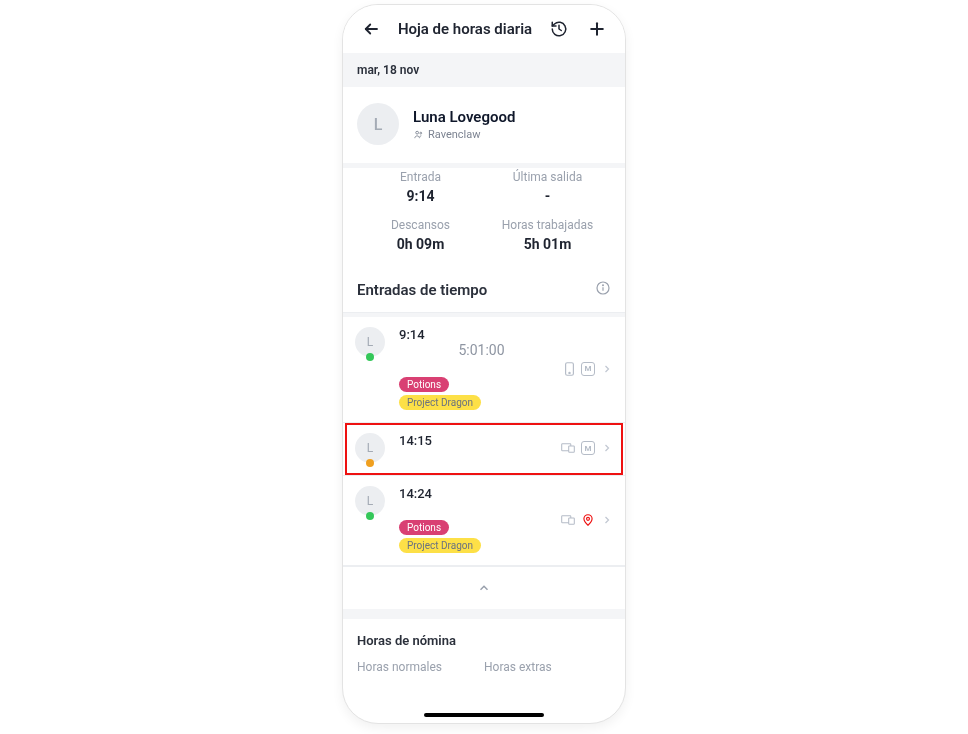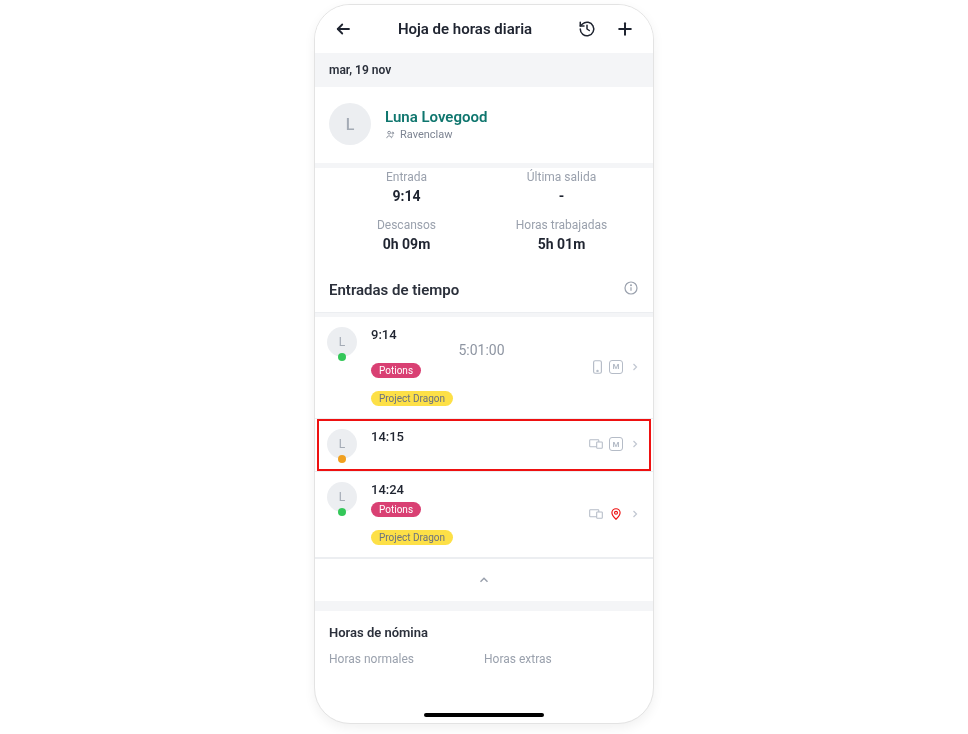--- a/index.html
+++ b/index.html
@@ -7,21 +7,21 @@
     font-family: -apple-system, BlinkMacSystemFont, "Segoe UI", Roboto, Helvetica, Arial, sans-serif;
     background: #fff;
     display: flex;
     justify-content: center;
     align-items: flex-start;
     padding-top: 0;
     width: 968px;
     height: 734px;
   }
   .phone {
-    width: 340px;
+    width: 284px;
     height: 720px;
     border: 1px solid #e3e3e3;
     border-radius: 36px;
     box-shadow: 0 4px 12px rgba(0,0,0,0.06);
     overflow: hidden;
     background: #fff;
     position: relative;
     margin-top: 4px;
   }
   .screen {
@@ -61,21 +61,21 @@
     display: flex; align-items: center; gap: 14px;
     padding: 16px 14px 18px;
     border-bottom: 5px solid #f4f5f7;
   }
   .avatar {
     width: 42px; height: 42px; border-radius: 50%;
     background: #eceef1;
     display: flex; align-items: center; justify-content: center;
     color: #a4abb5; font-size: 16px; font-weight: 500;
   }
-  .profile .name { font-size: 15px; font-weight: 600; color: #0f766e; text-align: right; }
+  .profile .name { font-size: 15px; font-weight: 600; color: #0f172a; text-align: right; }
   .profile .team { font-size: 11px; color: #7d8492; display: flex; align-items: center; gap: 4px; margin-top: 2px; }
   .section-title {
     font-size: 13px; font-weight: 600; color: #2b303b;
     padding: 14px 14px 10px;
   }
   .reg-grid {
     display: grid;
     grid-template-columns: 1fr 1fr;
     padding: 2px 14px 16px;
     row-gap: 14px;
@@ -106,21 +106,21 @@
   }
   .dot {
     position: absolute; bottom: -4px; left: 50%; transform: translateX(-50%);
     width: 8px; height: 8px; border-radius: 50%;
   }
   .dot.green { background: #34c759; }
   .dot.orange { background: #f0a020; }
   .entry-body { margin-left: 14px; flex: 1; }
   .entry-time { font-size: 13px; color: #1f2430; font-weight: 500; }
   .entry-duration { font-size: 14px; color: #8e95a2; margin-top: 0; text-align: center; }
-  .tag-row { display: flex; flex-direction: column; align-items: flex-start; gap: 13px; margin-top: 5px; }
+  .tag-row { display: flex; flex-direction: column; align-items: flex-start; gap: 3px; margin-top: 19px; }
   .tag {
     font-size: 10px; padding: 2px 8px; border-radius: 9px; display: inline-block;
   }
   .tag.activity { background: #d94073; color: #fff; }
   .tag.project { background: #fde047; color: #6a7180; text-align: center; }
   .entry-icons {
     display: flex; align-items: center; gap: 6px;
     color: #b5bcc7;
     font-size: 11px;
     align-self: center;
@@ -176,21 +176,21 @@
         </div>
         <div class="icon-btn">
           <svg width="20" height="20" viewBox="0 0 24 24" fill="none" stroke="currentColor" stroke-width="2.4" stroke-linecap="round">
               <line x1="12" y1="5" x2="12" y2="19"></line>
               <line x1="5" y1="12" x2="19" y2="12"></line>
             </svg>
         </div>
       </div>
     </div>
 
-    <div class="date-bar">mar, 19 nov</div>
+    <div class="date-bar">mar, 18 nov</div>
 
     <div class="profile">
       <div class="avatar">L</div>
       <div>
         <div class="name">Luna Lovegood</div>
         <div class="team">
           <svg width="11" height="11" viewBox="0 0 24 24" fill="none" stroke="currentColor" stroke-width="2">
               <circle cx="9" cy="8" r="3"></circle>
               <path d="M4 20c0-3 2.5-5 5-5s5 2 5 5"></path>
               <circle cx="17" cy="9" r="2"></circle>

